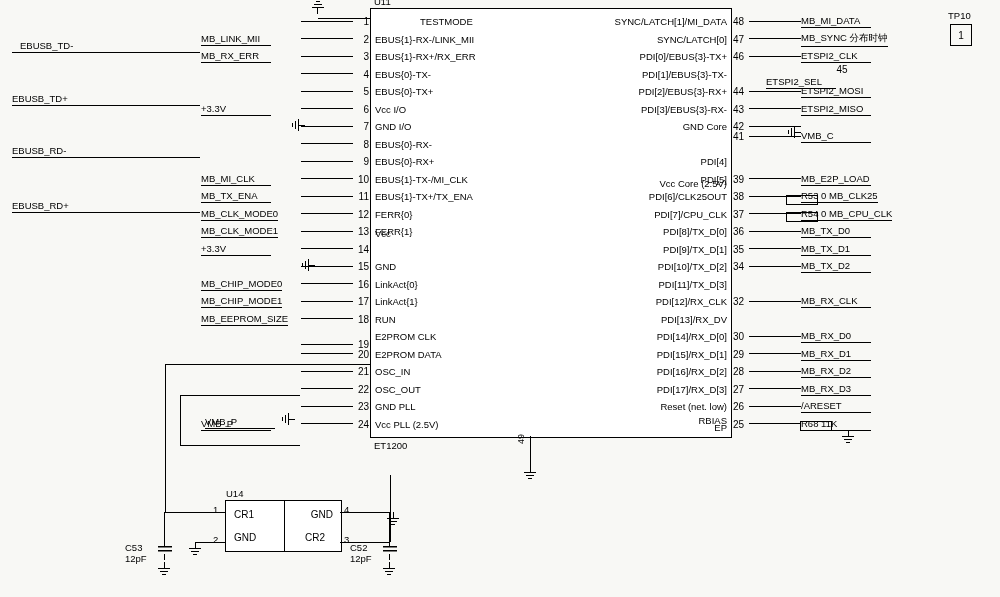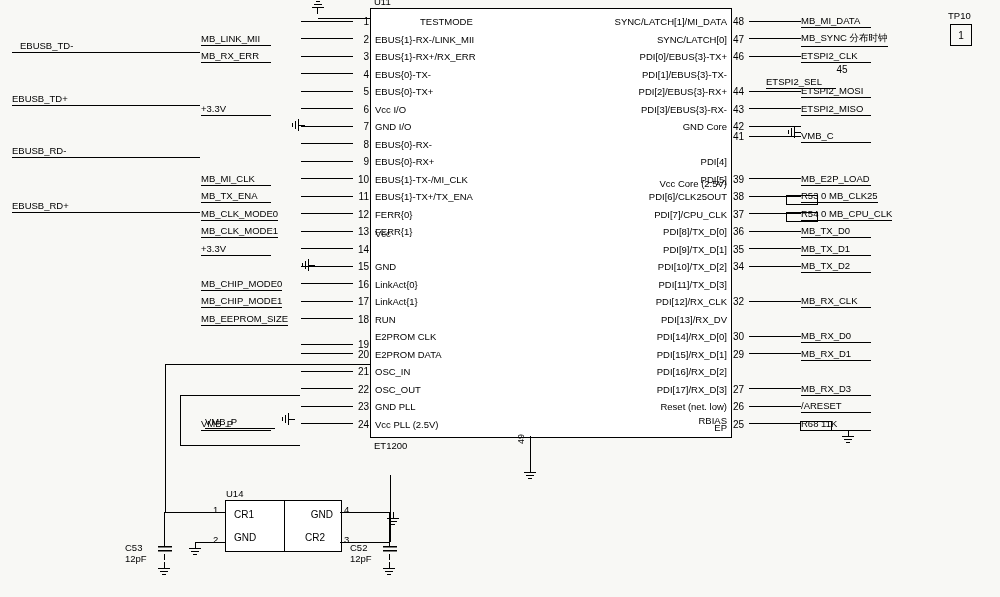--- a/index.html
+++ b/index.html
@@ -277,20 +277,25 @@
       <span class="wire"></span>
       <span class="ext-lbl-r" style="position:relative;width:155px"><span class="under">MB_RX_D0</span></span>
     </div>
     <div class="lbl-in-r" style="top: 339.5px;">PDI[15]/RX_D[1]</div>
     <div class="pin-r" style="top: 337.5px;">
       <span class="num">29</span>
       <span class="wire"></span>
       <span class="ext-lbl-r" style="position:relative;width:155px"><span class="under">MB_RX_D1</span></span>
     </div>
     <div class="lbl-in-r" style="top: 357px;">PDI[16]/RX_D[2]</div>
+    <div class="pin-r" style="top: 355px;">
+      <span class="num">28</span>
+      <span class="wire"></span>
+      <span class="ext-lbl-r" style="position:relative;width:155px"><span class="under">MB_RX_D2</span></span>
+    </div>
     <div class="lbl-in-r" style="top: 374.5px;">PDI[17]/RX_D[3]</div>
     <div class="pin-r" style="top: 372.5px;">
       <span class="num">27</span>
       <span class="wire"></span>
       <span class="ext-lbl-r" style="position:relative;width:155px"><span class="under">MB_RX_D3</span></span>
     </div>
     <div class="lbl-in-r" style="top: 392px;">Reset (net. low)</div>
     <div class="pin-r" style="top: 390px;">
       <span class="num">26</span>
       <span class="wire"></span>

